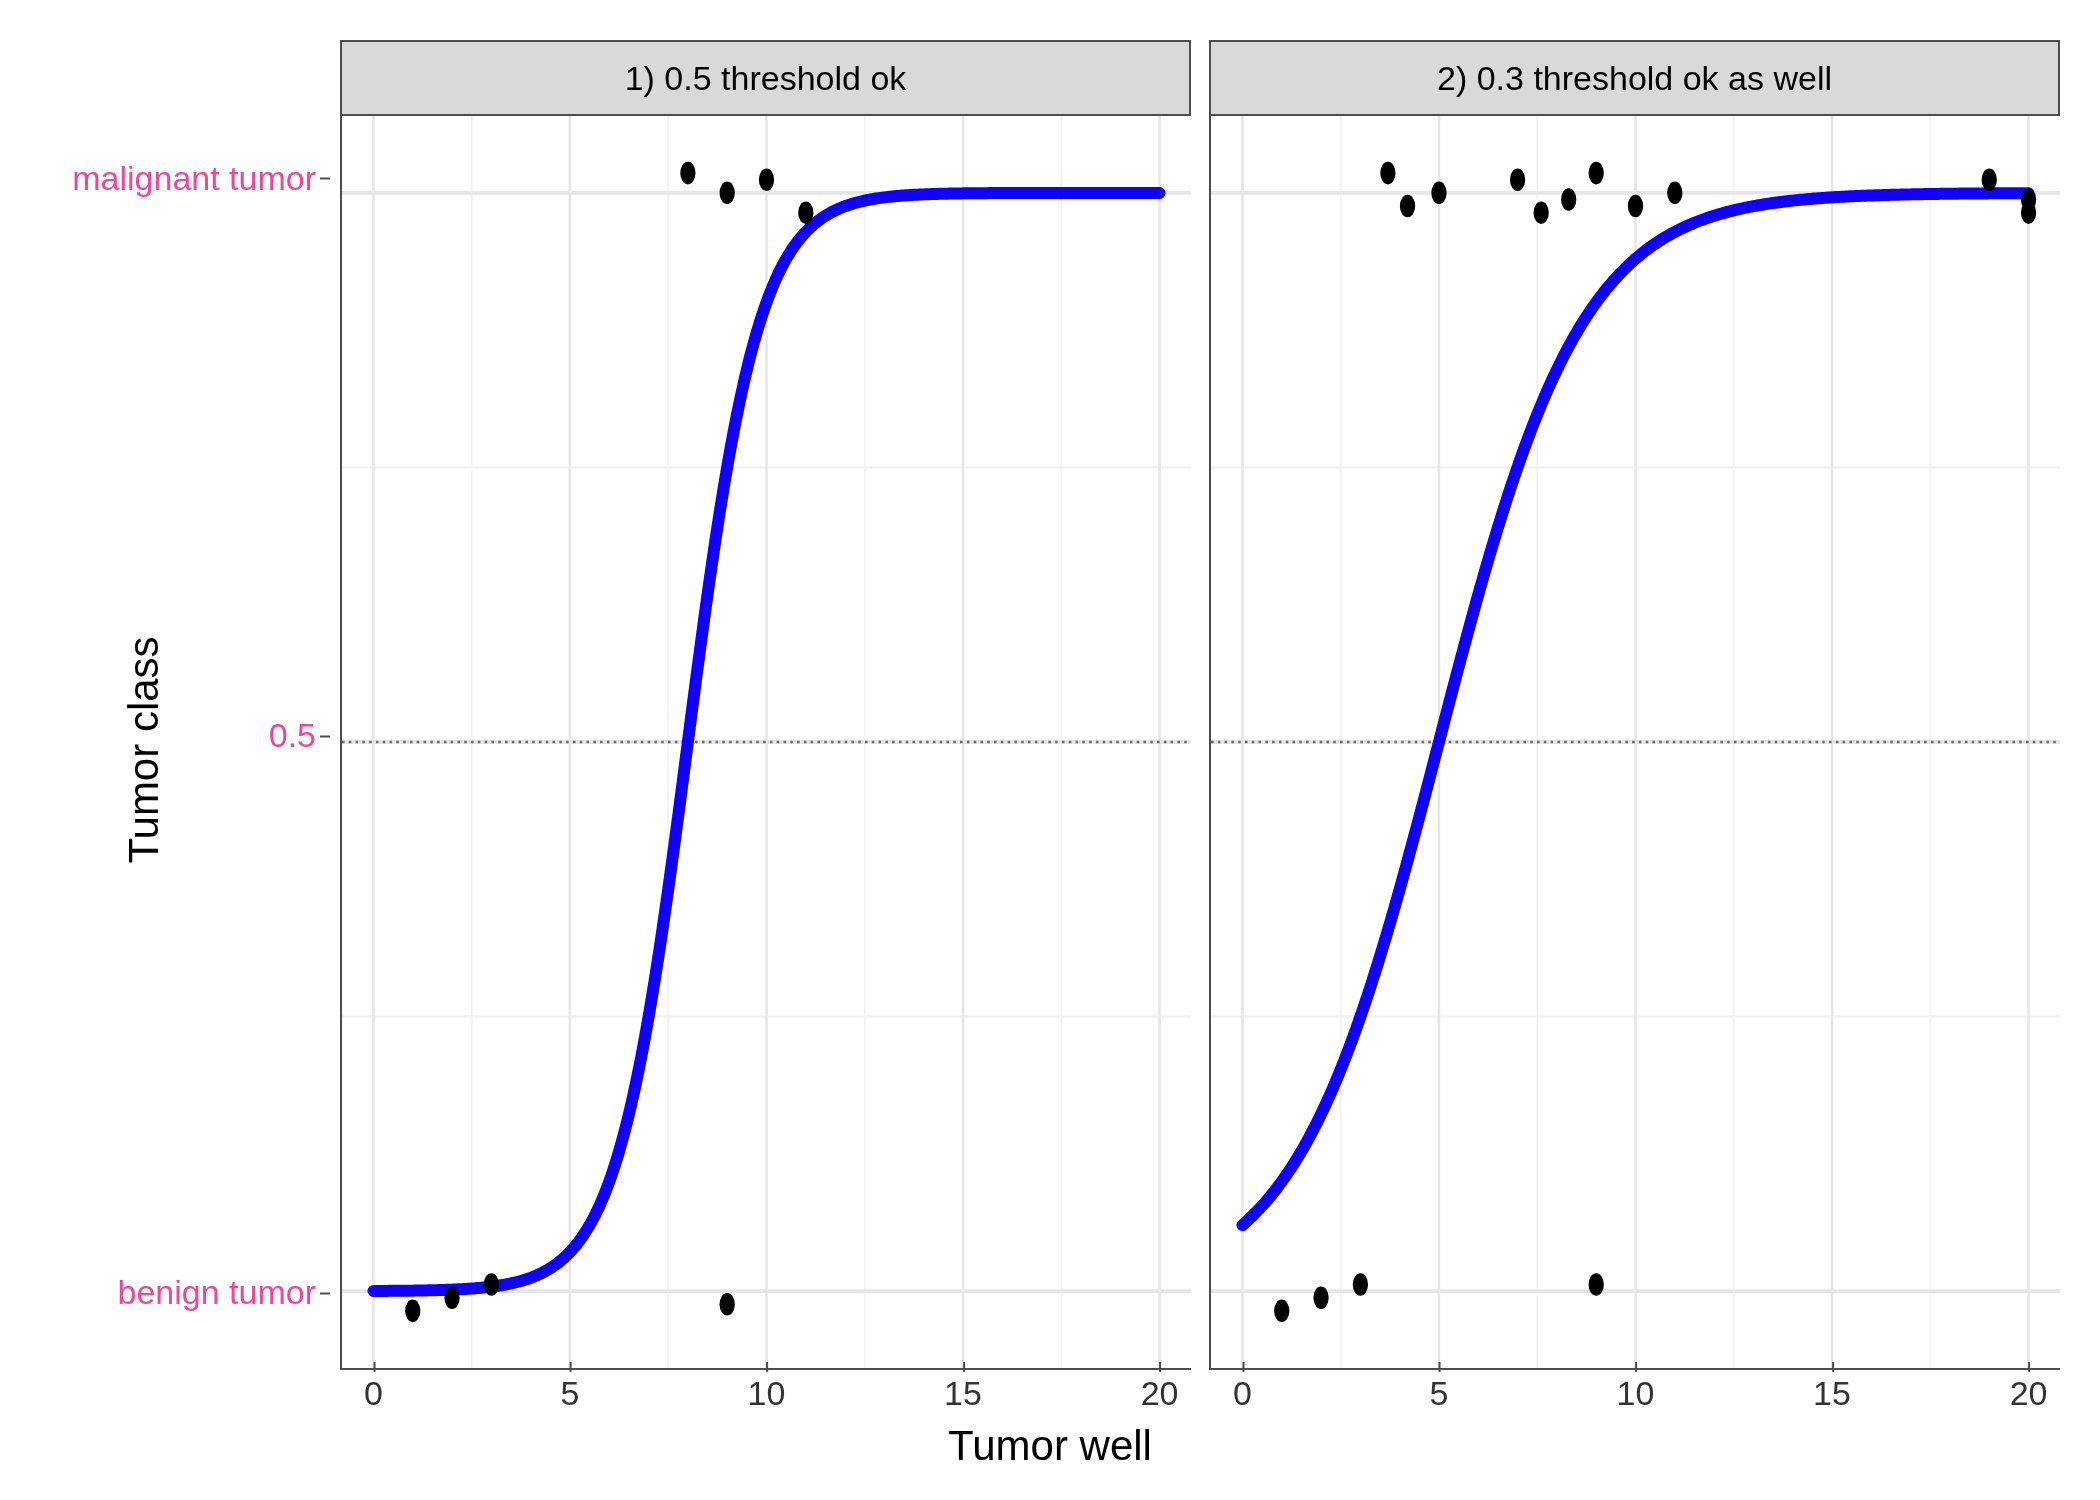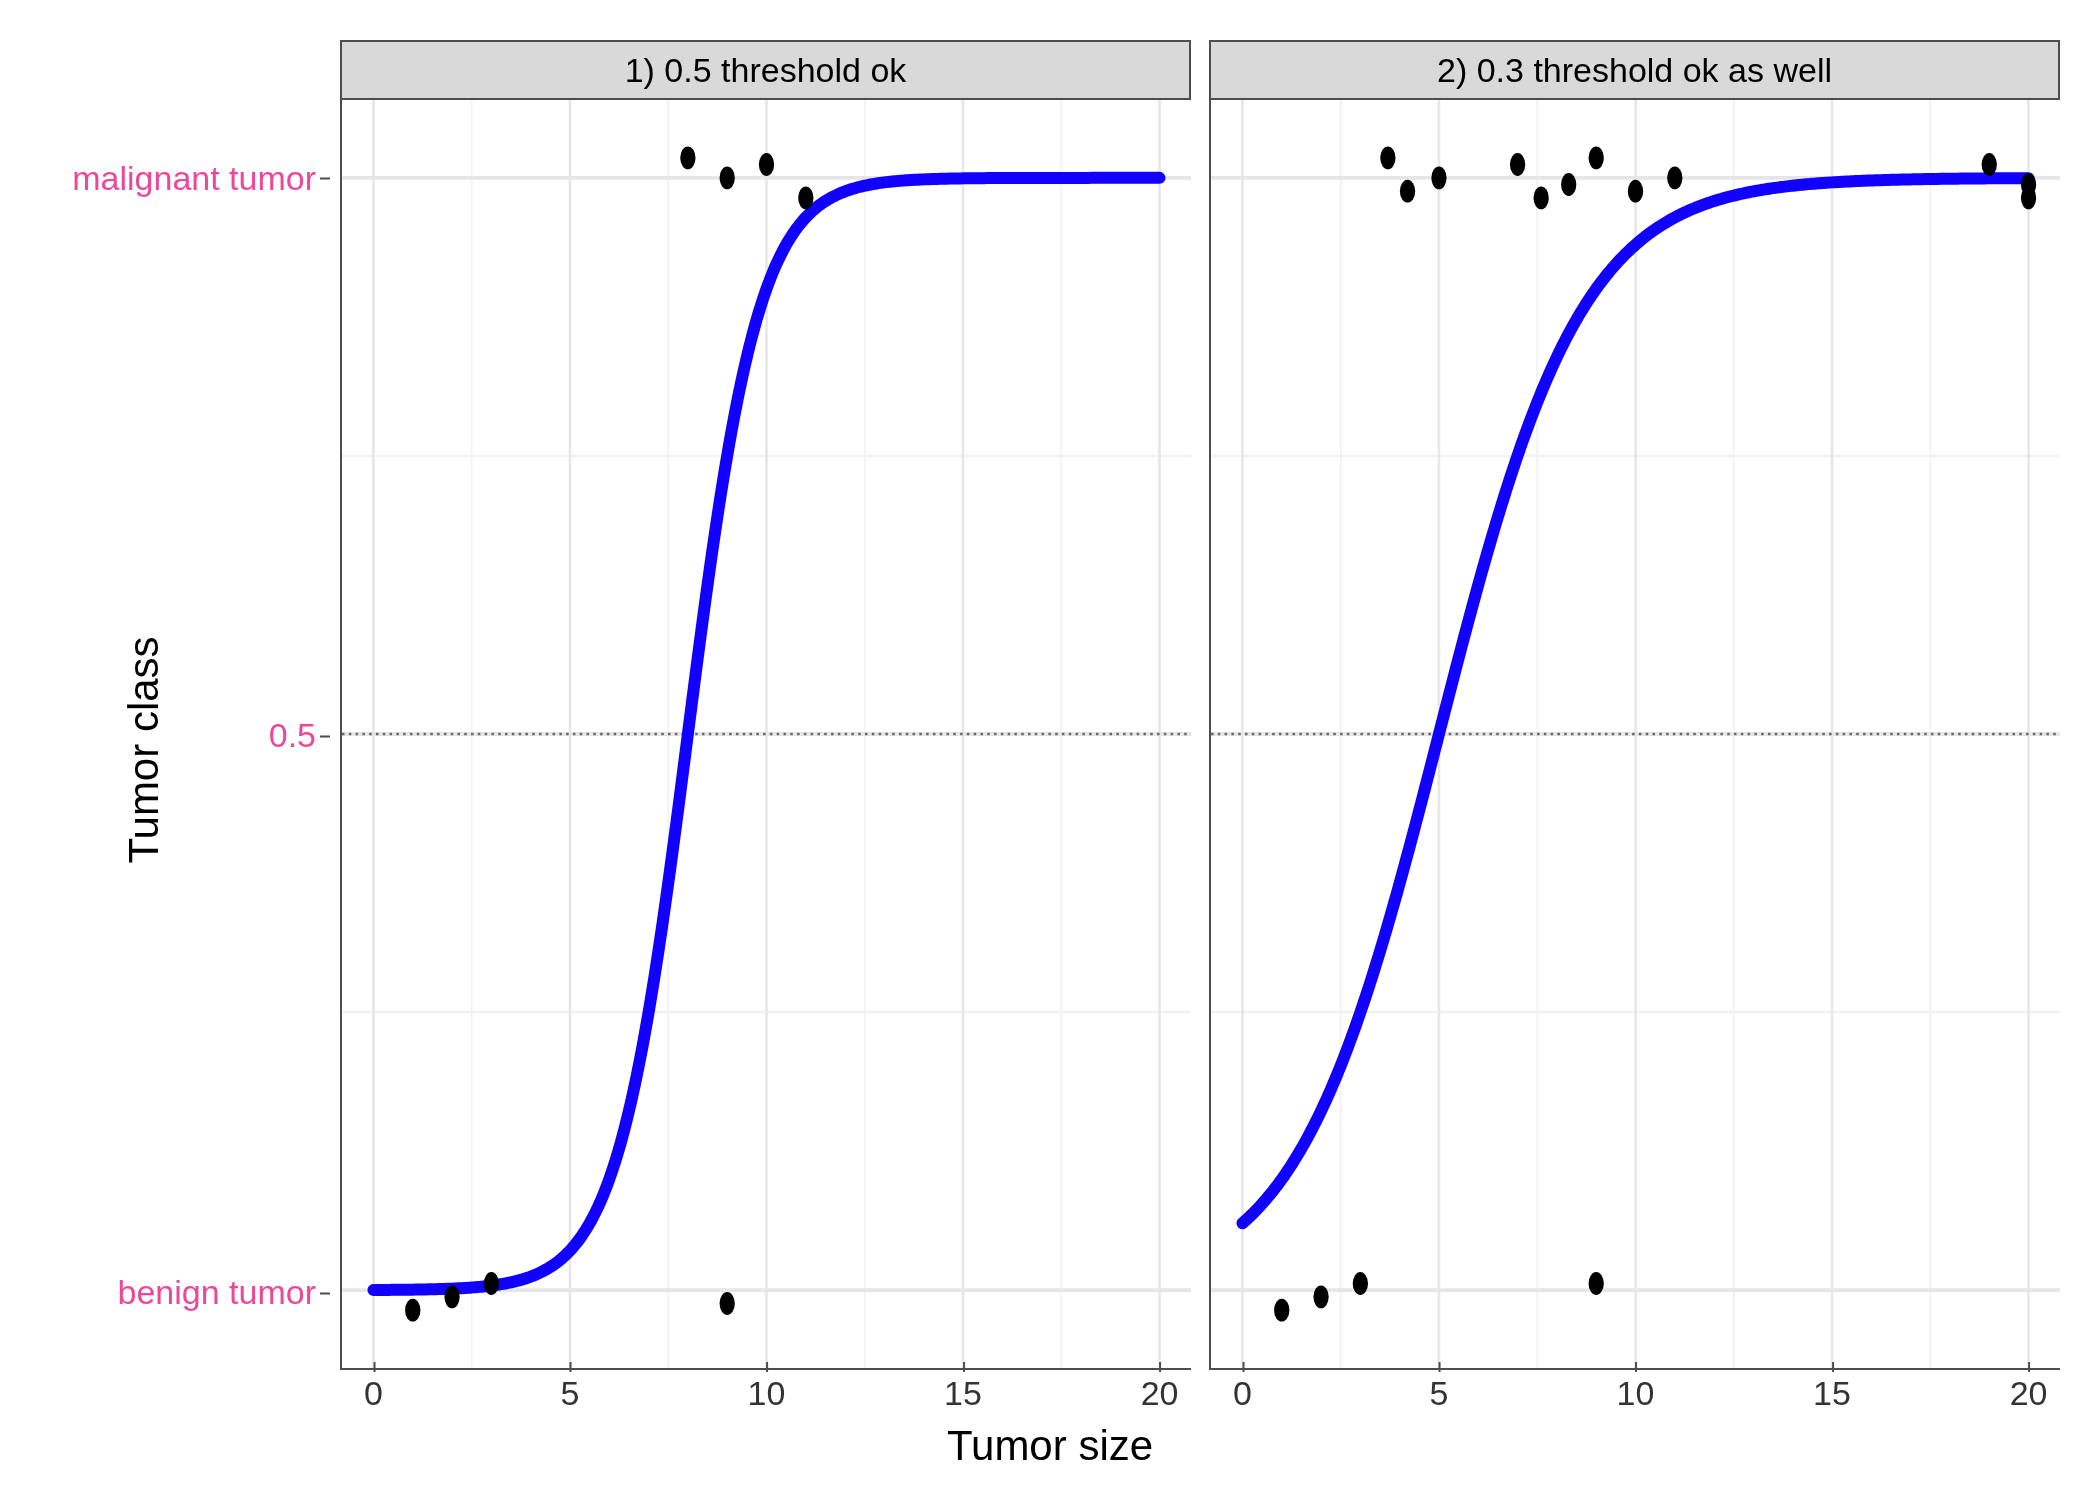--- a/index.html
+++ b/index.html
@@ -40,21 +40,21 @@
     bottom: 130px;
     display: flex;
     gap: 18px;
   }
   .panel {
     flex: 1 1 0;
     display: flex;
     flex-direction: column;
   }
   .strip {
-    height: 60px;
+    height: 76px;
     background: #d9d9d9;
     border: 2px solid #4d4d4d;
     display: flex;
     align-items: center;
     justify-content: center;
     font-size: 34px;
     color: #000;
     box-sizing: border-box;
   }
   .plot-wrap {
@@ -114,21 +114,21 @@
     width: 10px;
     height: 2px;
     background: #4d4d4d;
   }
 </style>
 </head>
 <body>
 
 <div class="figure">
   <div class="ylabel">Tumor class</div>
-  <div class="xlabel">Tumor size</div>
+  <div class="xlabel">Tumor well</div>
   <div class="y-ticks" id="y-ticks">
       <div class="y-tick" style="top: 93.86%; text-align: center;">benign tumor<div class="mark"></div></div>
       <div class="y-tick" style="top: 50%; margin-left: 8px;">0.5<div class="mark"></div></div>
       <div class="y-tick" style="top: 6.14%;">malignant tumor<div class="mark"></div></div>
     </div>
   <div class="panels" id="panels">
       <div class="panel">
         <div class="strip">1) 0.5 threshold ok</div>
         <div class="plot-wrap">
           <svg viewBox="0 0 1000 1000" preserveAspectRatio="none">

